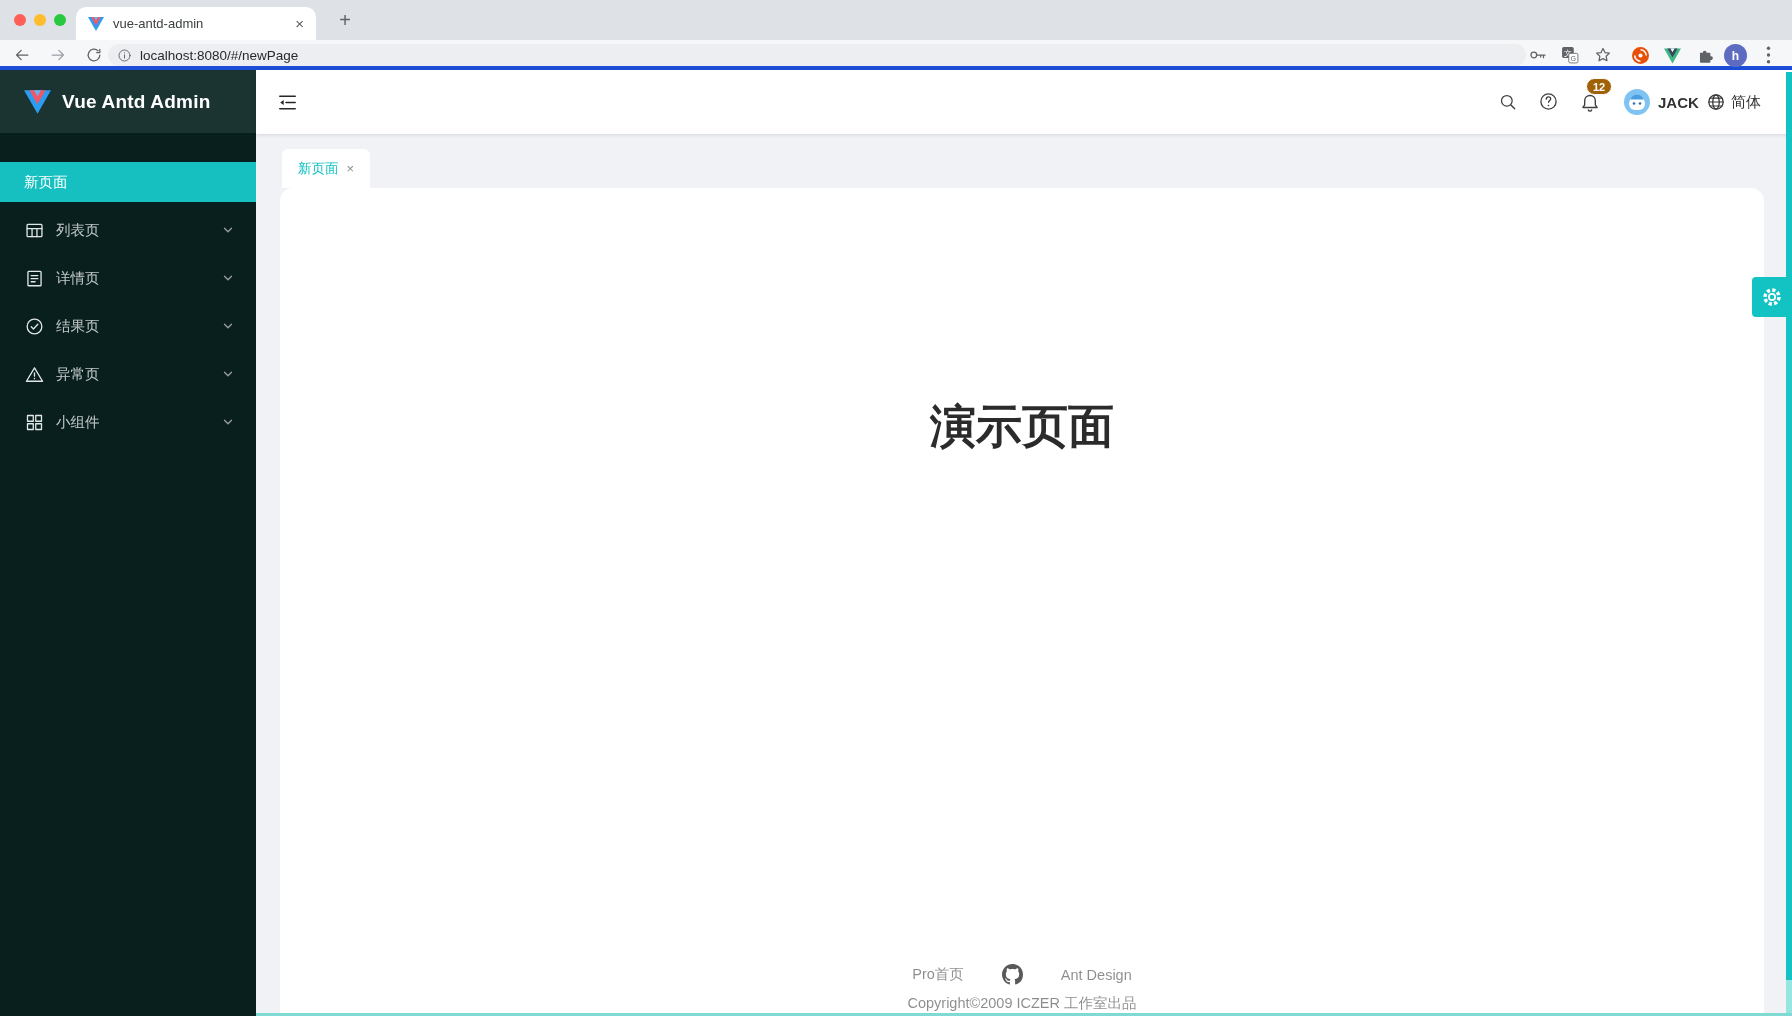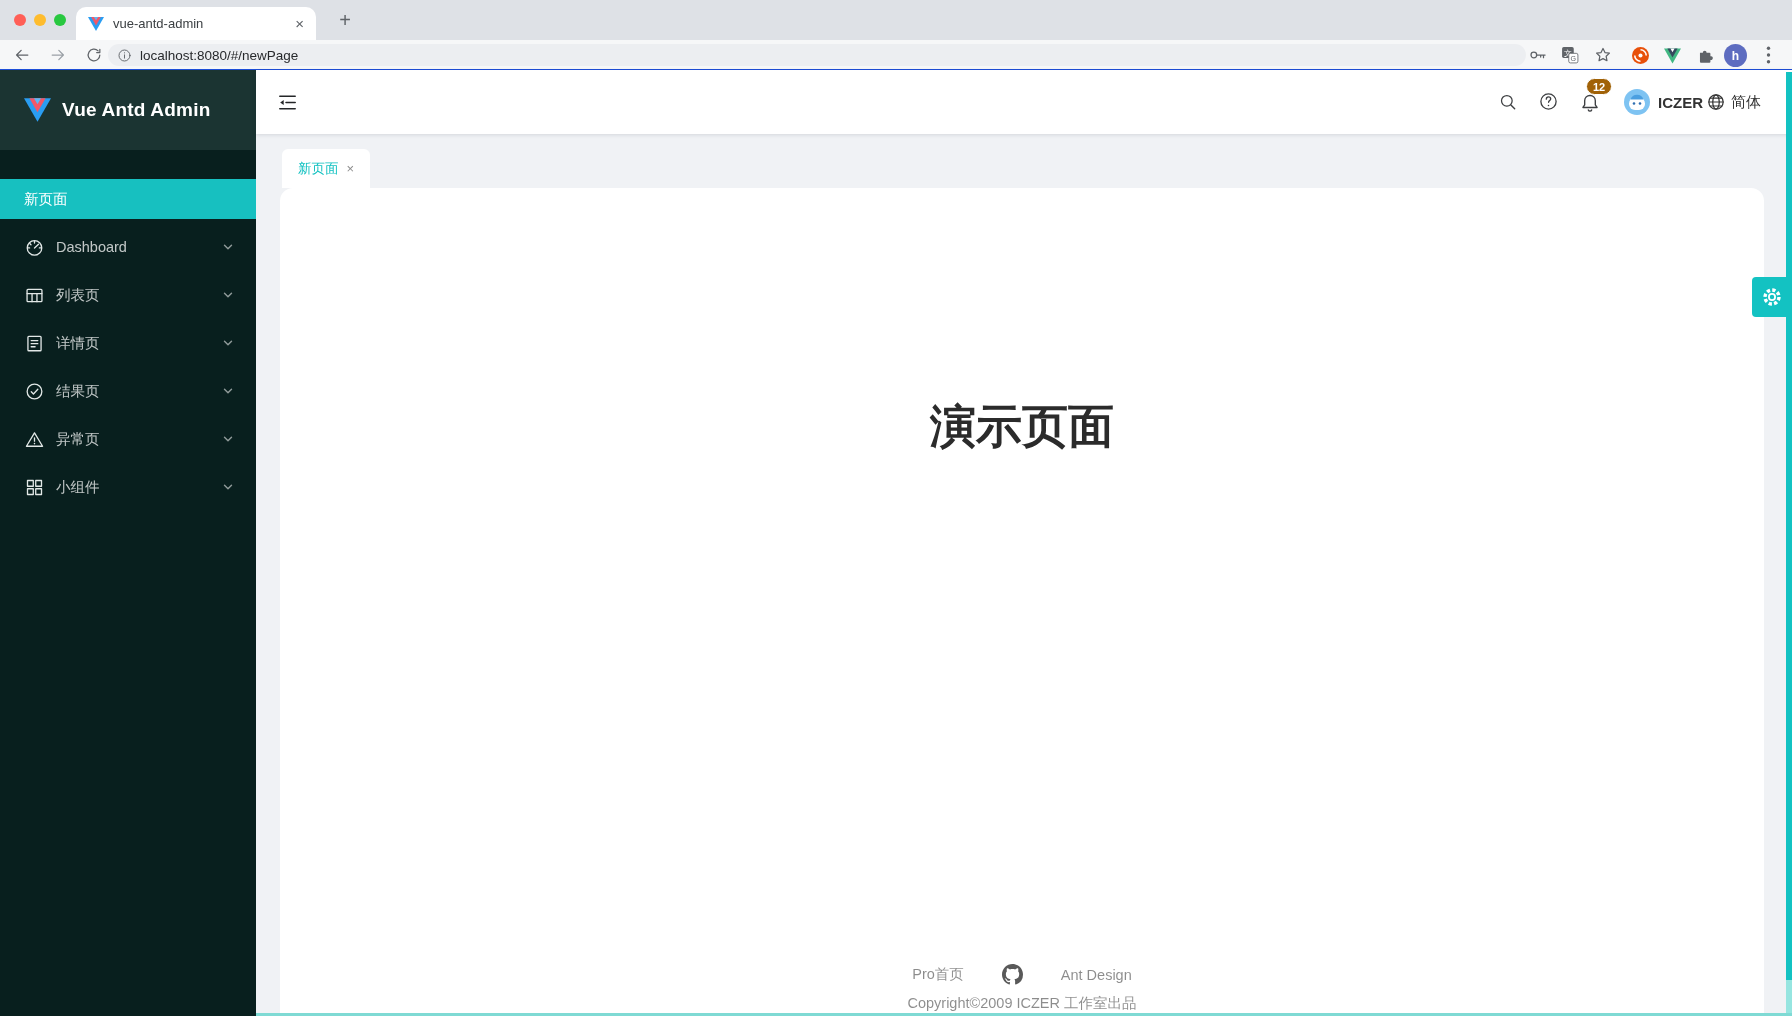--- a/index.html
+++ b/index.html
@@ -14,32 +14,32 @@
   .lights { position:absolute; left:14px; top:14px; display:flex; gap:8px; }
   .light { width:12px; height:12px; border-radius:50%; }
   .light.red{ background:#ff5f57;} .light.yellow{ background:#febc2e;} .light.green{ background:#28c840;}
   #browser-tab { position:absolute; left:76px; top:7px; width:240px; height:33px; background:#fff;
     border-radius:10px 10px 0 0; display:flex; align-items:center; padding:0 12px;justify-content:center; }
   #browser-tab .fav { width:16px; height:16px; }
   #browser-tab .ttl { margin-left:9px; font-size:13px; color:#3c4043; flex:1; white-space:nowrap; overflow:hidden;}
   #browser-tab .cls { color:#5f6368; font-size:15px; cursor:default; }
   #newtab { position:absolute; left:333px; top:8px; font-size:20px; color:#5f6368; width:24px; height:24px;
     display:flex; align-items:center; justify-content:center; }
-  #toolbar { left:0; top:40px; width:1792px; height:30px; background:#f6f7f8; border-bottom:1px solid #1d4ed8; }
+  #toolbar { left:0; top:40px; width:1792px; height:30px; background:#f6f7f8; border-bottom:4px solid #1d4ed8; }
   .tool { position:absolute; top:5px; width:20px; height:20px; color:#5f6368; }
   #addressbar { position:absolute; left:108px; top:4px; width:1418px; height:22px; background:#eceef1;
     border-radius:12px; display:flex; align-items:center; padding:0 9px; }
   #addressbar .info { width:15px; height:15px; color:#5f6368; }
   #addressbar .url { margin-left:8px; font-size:13.5px; color:#27292c; }
   #profile-btn { position:absolute; left:1724px; top:4px; width:23px; height:23px; border-radius:50%;
     background:#5d6cc0; color:#fff; font-size:12px; font-weight:700; display:flex; align-items:center; justify-content:center;}
 
   
   #sidebar { left:0; top:70px; width:256px; height:946px; background:#081f1e; }
-  #logo { height:80px; background:#1b3432; display:flex; align-items:center; padding-left:24px; }
+  #logo { height:63px; background:#1b3432; display:flex; align-items:center; padding-left:24px; }
   #logo .vlogo { width:27px; height:24px; }
   #logo .lt { margin-left:11px; color:#fff; font-size:19px; font-weight:700; letter-spacing:.2px; white-space:nowrap;}
   #menu { padding-top:29px; }
   .mi { height:40px; display:flex; align-items:center; padding:0 22px 0 24px; color:rgba(255,255,255,.75);
     font-size:14.5px; cursor:default; }
   .mi + .mi { margin-top:8px; }
   .mi.sel { background:#17c0c0; color:#fff; margin-bottom:6px; }
   .mi .mic { width:21px; height:21px; margin-right:11px; color:#e2e8e7; }
   .mi .chev { margin-left:auto; width:12px; height:12px; color:rgba(255,255,255,.55); }
 
@@ -181,34 +181,20 @@
           <polygon points="8.9,0 15.1,0 12,5.4" fill="#5bb8f7"></polygon>
         </svg>
       </span>
     <span class="lt">Vue Antd Admin</span>
   </div>
   <nav id="menu">
     <div class="mi sel">
       <span>新页面</span>
     </div>
 
-  <div class="mi">
-        <span class="icon mic">
-          <svg viewBox="0 0 24 24" fill="none" stroke="currentColor" stroke-width="1.5" stroke-linecap="round" stroke-linejoin="round">
-            <circle cx="12" cy="12.5" r="8.3"></circle>
-            <path d="M12 12.5 L16.6 8.2 M12 4.9 v2 M4.4 12.5 h2 M19.6 12.5 h-2 M6.6 7.4 l1.4 1.4"></path>
-          </svg>
-        </span>
-        <span>Dashboard</span>
-        <span class="icon chev">
-          <svg viewBox="0 0 12 12" fill="none" stroke="currentColor" stroke-width="1.5" stroke-linecap="round" stroke-linejoin="round">
-            <path d="M2.5 4.2 L6 7.8 L9.5 4.2" stroke-width="1.4"></path>
-          </svg>
-        </span>
-      </div>
       <div class="mi">
         <span class="icon mic">
           <svg viewBox="0 0 24 24" fill="none" stroke="currentColor" stroke-width="1.5" stroke-linecap="round" stroke-linejoin="round">
             <rect x="3.5" y="5" width="17" height="14" rx="1"></rect>
             <path d="M3.5 9.8 h17 M9.2 9.8 V19 M14.8 9.8 V19"></path>
           </svg>
         </span>
         <span>列表页</span>
         <span class="icon chev">
           <svg viewBox="0 0 12 12" fill="none" stroke="currentColor" stroke-width="1.5" stroke-linecap="round" stroke-linejoin="round">
@@ -307,21 +293,21 @@
   <span id="badge">12</span>
   <span id="avatar" class="icon">
       <svg viewBox="0 0 26 26">
         <circle cx="13" cy="13" r="13" fill="#7ec3f2"></circle>
         <rect x="5" y="8.5" width="16" height="12.5" rx="6" fill="#fff"></rect>
         <path d="M6.5 10.5 a6.8 6.8 0 0 1 13 0 z" fill="#4b9fe0"></path>
         <circle cx="10" cy="14.5" r="1.3" fill="#2f6fb2"></circle>
         <circle cx="16" cy="14.5" r="1.3" fill="#2f6fb2"></circle>
       </svg>
     </span>
-  <span id="username">ICZER</span>
+  <span id="username">JACK</span>
   <span id="globe" class="icon">
       <svg viewBox="0 0 24 24" fill="none" stroke="currentColor" stroke-width="1.5" stroke-linecap="round" stroke-linejoin="round">
         <circle cx="12" cy="12" r="8.6"></circle>
         <ellipse cx="12" cy="12" rx="3.9" ry="8.6"></ellipse>
         <path d="M3.4 12 h17.2 M4.7 7.3 h14.6 M4.7 16.7 h14.6" stroke-width="1.3"></path>
       </svg>
     </span>
   <span id="lang">简体</span>
 </header>
 

